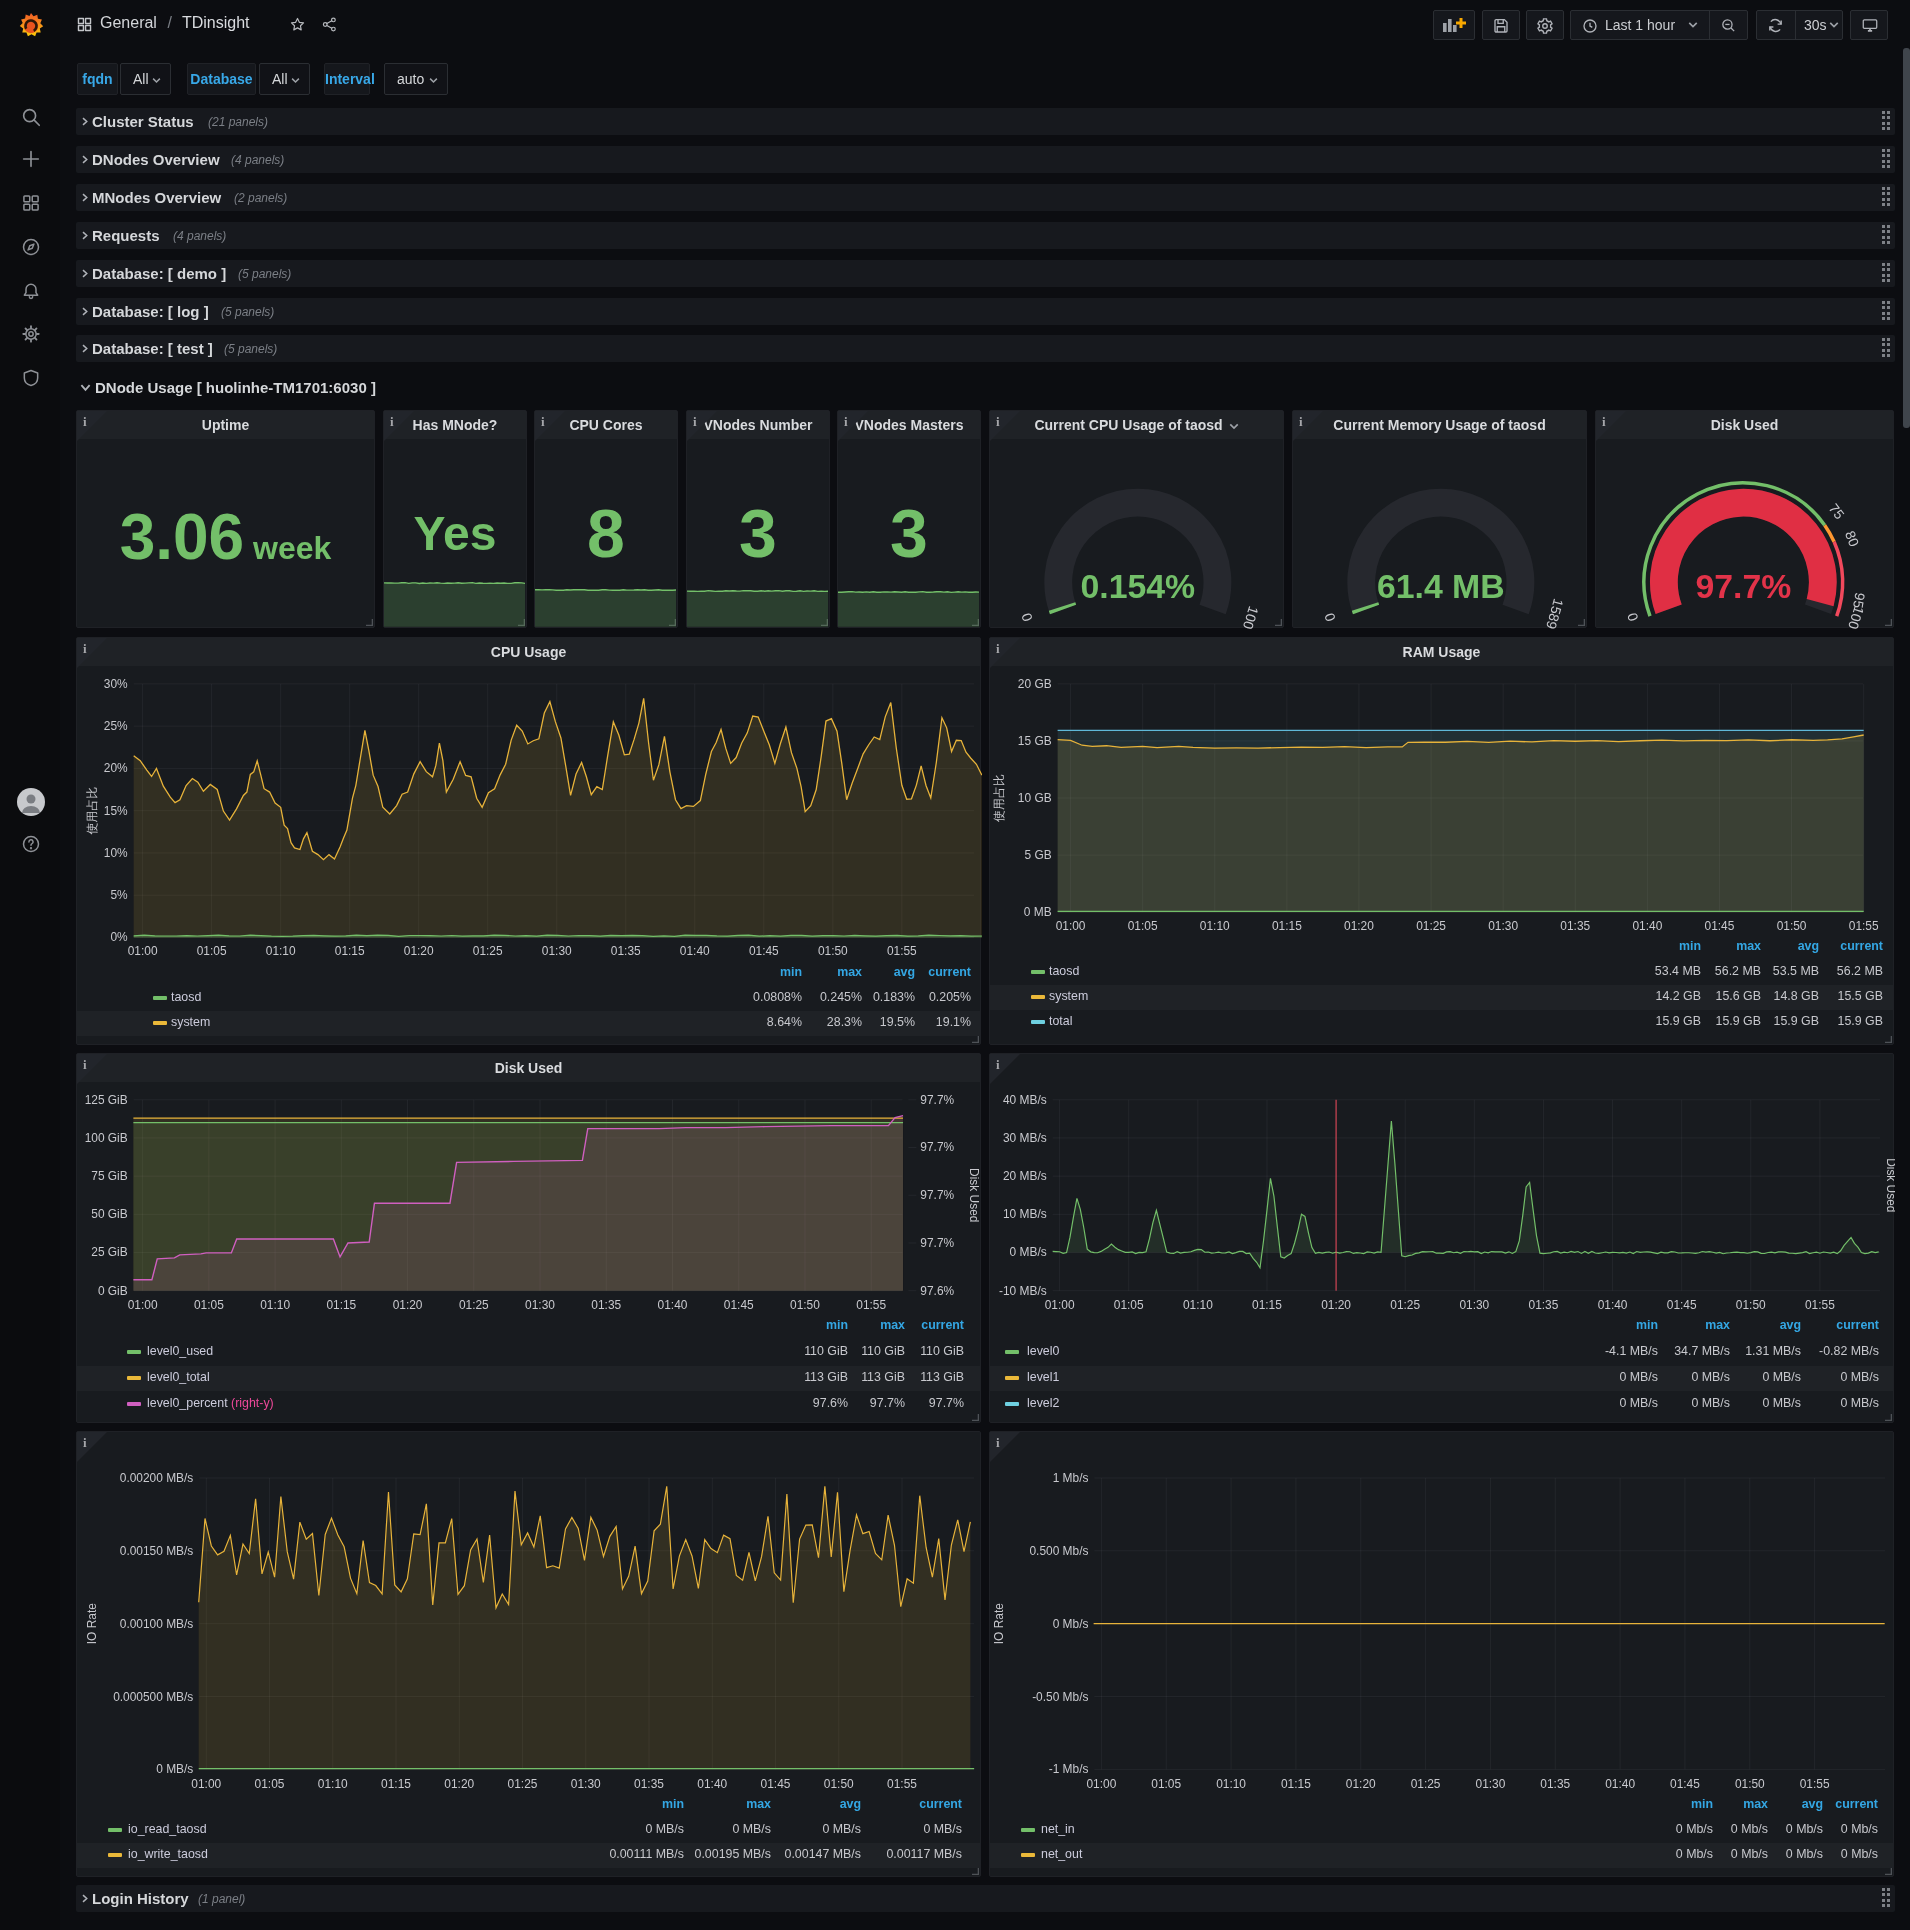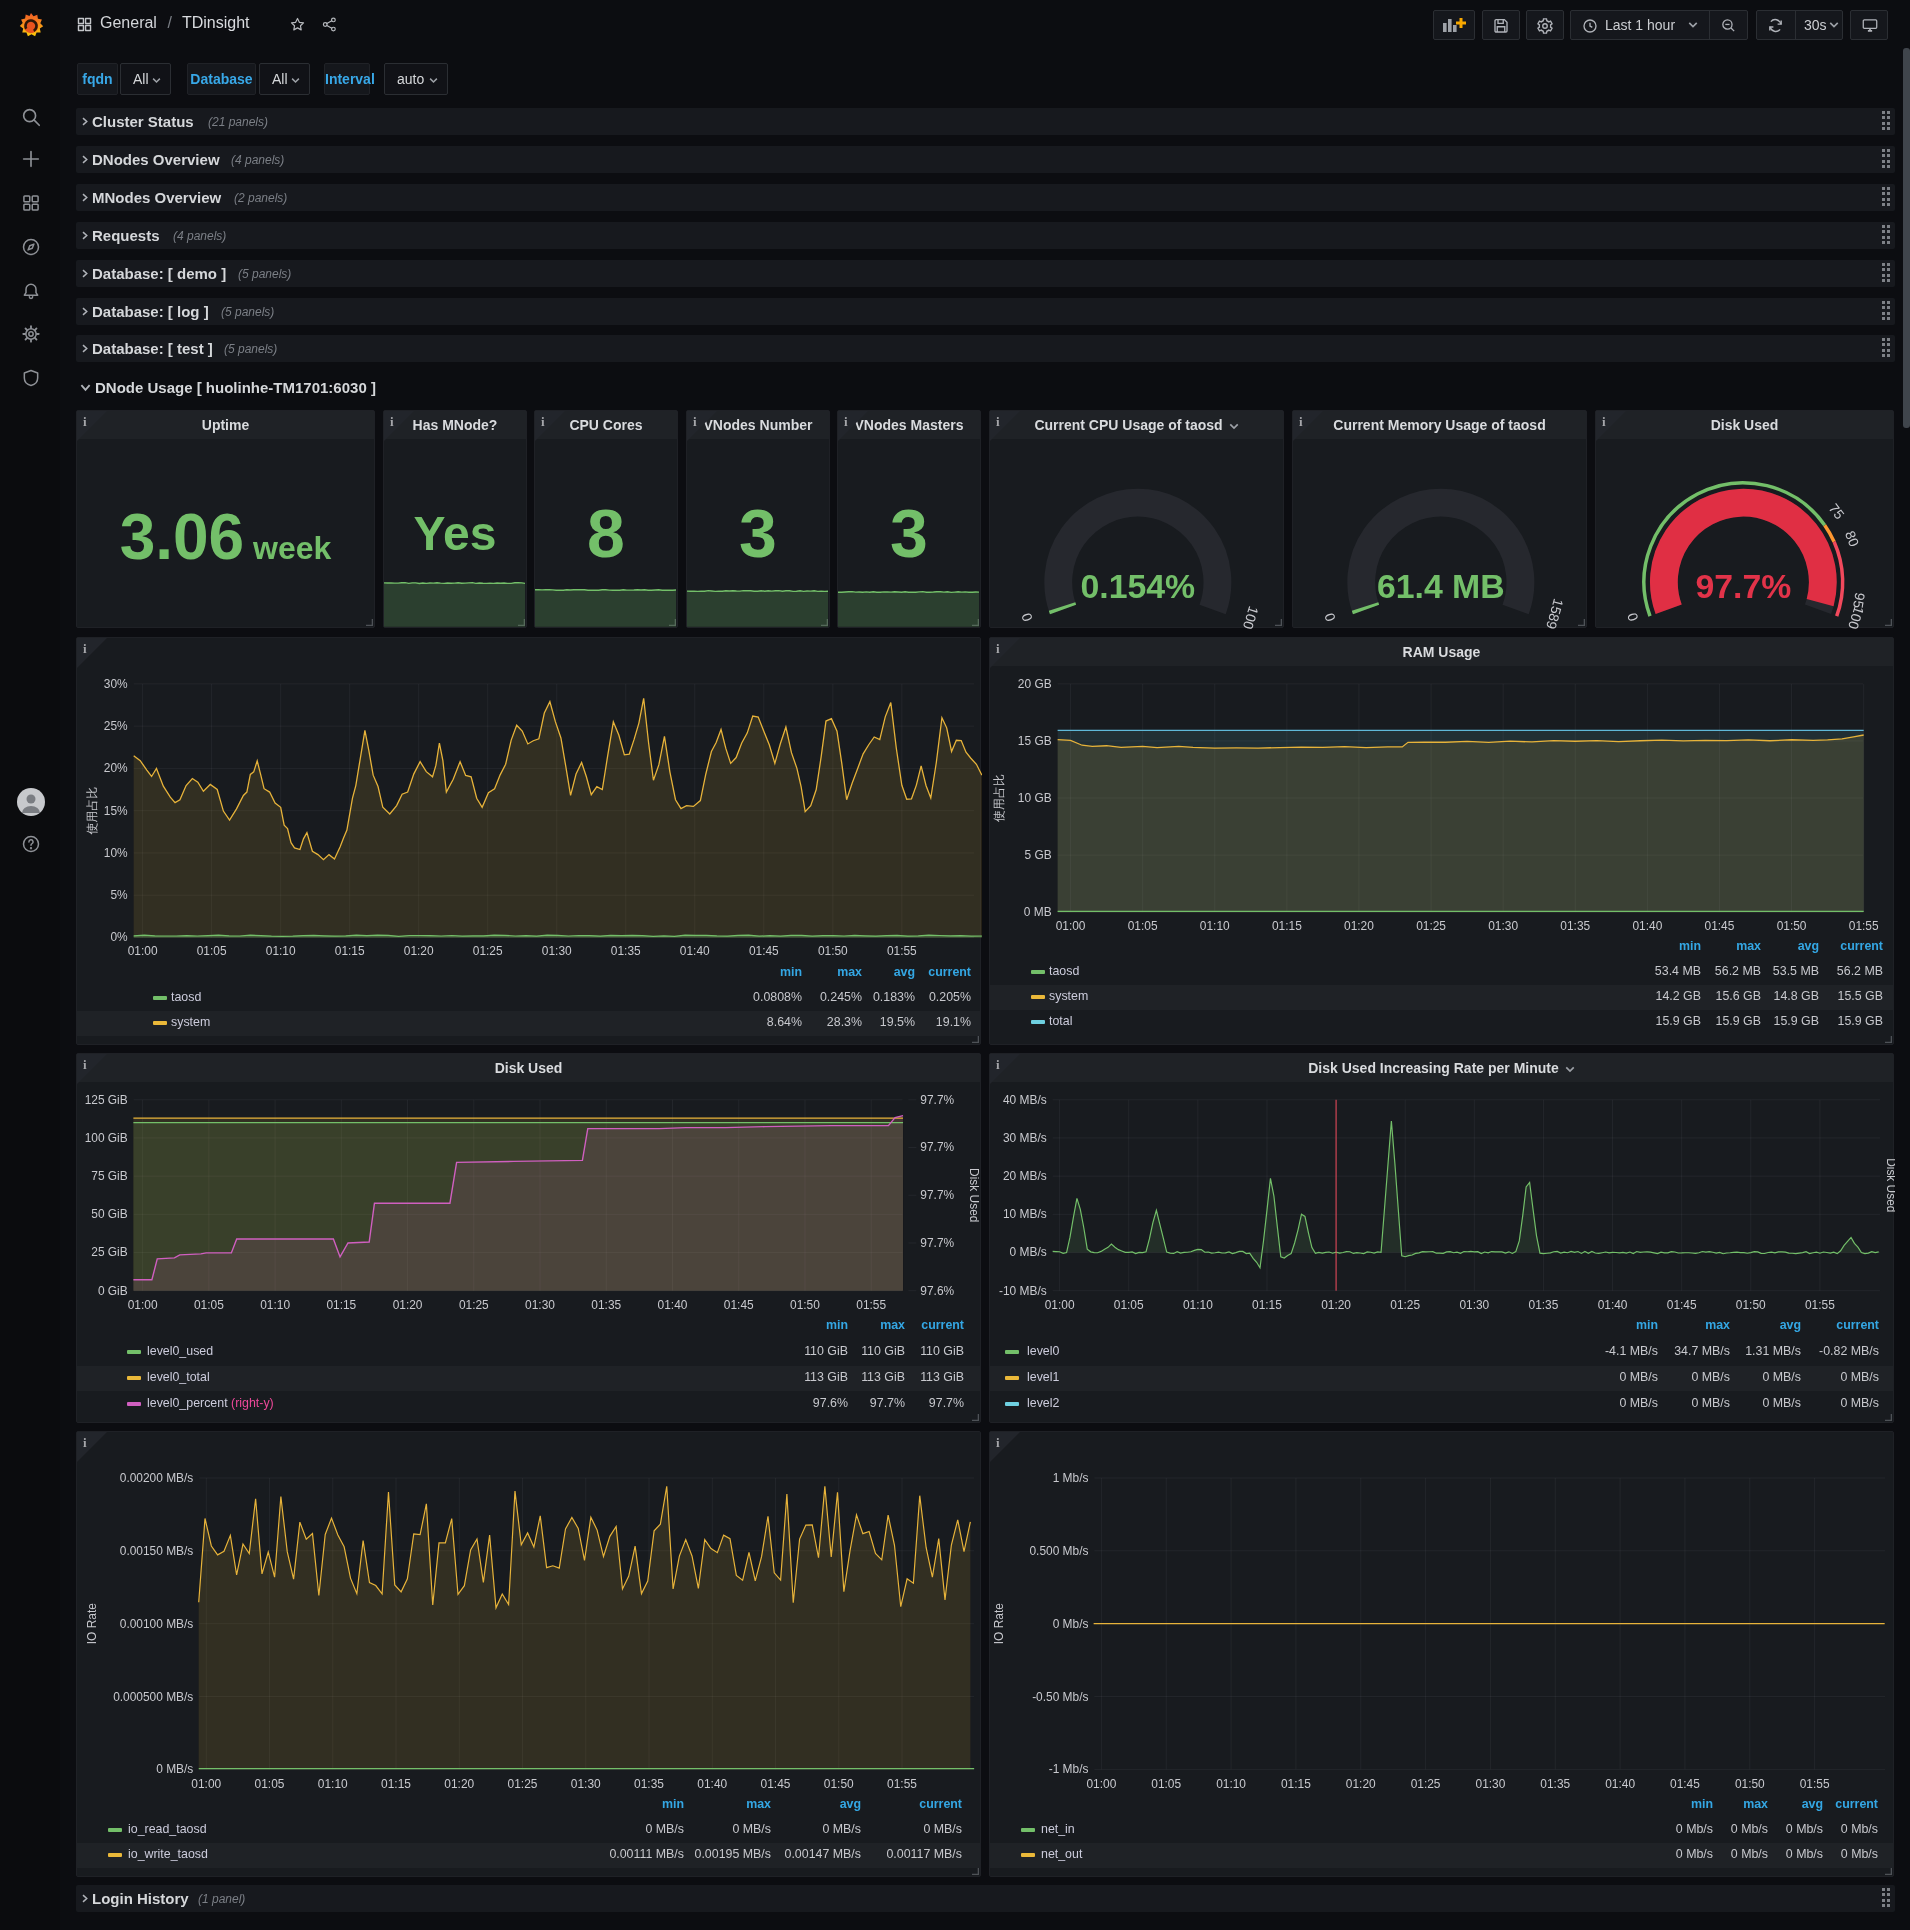--- a/index.html
+++ b/index.html
@@ -418,20 +418,21 @@
       <path d="M 239.69 103.33 A 100.00 100.00 0 0 1 242.30 178.20" stroke="#f2495c" stroke-width="3.5" fill="none"></path>
       <text x="41.5" y="177.7" transform="rotate(-107.5 41.5 177.7)" fill="#c8c9ce" font-size="14" text-anchor="middle">0</text>
       <text x="238.3" y="75.7" transform="rotate(52.8 238.3 75.7)" fill="#c8c9ce" font-size="14" text-anchor="middle">75</text>
       <text x="253.3" y="102.0" transform="rotate(68.2 253.3 102.0)" fill="#c8c9ce" font-size="14" text-anchor="middle">80</text>
       <text x="259.9" y="161.7" transform="rotate(99.0 259.9 161.7)" fill="#c8c9ce" font-size="14" text-anchor="middle">95</text>
       <text x="257.1" y="178.3" transform="rotate(107.5 257.1 178.3)" fill="#c8c9ce" font-size="14" text-anchor="middle">100</text>
       <text x="148.3" y="160" fill="#e23349" font-size="34" font-weight="bold" text-anchor="middle">97.7%</text>
     </svg>
   </div>
 <div class="panel" style="left:76px;top:637px;width:905px;height:408px;">
+    <div class="ptitle">CPU Usage</div>
     <div class="corner"></div>
     <div class="corner-i">i</div>
     <svg style="position:absolute;right:1px;bottom:1px" width="7" height="7" viewBox="0 0 7 7">
       <path d="M6.5 0 L6.5 6.5 L0 6.5" fill="none" stroke="#4e5257" stroke-width="1.6"></path>
     </svg>
     <svg class="abs" style="left:0;top:0" width="905" height="408" viewBox="0 0 910 410" font-family="Liberation Sans,sans-serif">
       <line x1="57.0" y1="301.0" x2="902.0" y2="301.0" stroke="rgba(204,204,220,0.065)"></line>
       <line x1="57.0" y1="258.5" x2="902.0" y2="258.5" stroke="rgba(204,204,220,0.065)"></line>
       <line x1="57.0" y1="216.0" x2="902.0" y2="216.0" stroke="rgba(204,204,220,0.065)"></line>
       <line x1="57.0" y1="173.5" x2="902.0" y2="173.5" stroke="rgba(204,204,220,0.065)"></line>
@@ -722,23 +723,20 @@
 <div class="legend-val" style="left:848px;top:1396px;width:0;">
     <span style="position:absolute;right:0;">97.6%</span>
   </div>
 <div class="legend-val" style="left:905px;top:1396px;width:0;">
     <span style="position:absolute;right:0;">97.7%</span>
   </div>
 <div class="legend-val" style="left:964px;top:1396px;width:0;">
     <span style="position:absolute;right:0;">97.7%</span>
   </div>
 <div class="panel" style="left:989px;top:1053px;width:905px;height:370px;">
-    <div class="ptitle">Disk Used Increasing Rate per Minute<svg style="margin-left:6px" width="10" height="7" viewBox="0 0 12 8" fill="none" stroke="#9da1a7" stroke-width="2">
-        <path d="M1.5 1.5 6 6l4.5-4.5"></path>
-      </svg></div>
     <div class="corner"></div>
     <div class="corner-i">i</div>
     <svg style="position:absolute;right:1px;bottom:1px" width="7" height="7" viewBox="0 0 7 7">
       <path d="M6.5 0 L6.5 6.5 L0 6.5" fill="none" stroke="#4e5257" stroke-width="1.6"></path>
     </svg>
     <svg class="abs" style="left:0;top:0" width="905" height="370" viewBox="0 0 910 372" font-family="Liberation Sans,sans-serif">
       <line x1="63.0" y1="238.0" x2="895.0" y2="238.0" stroke="rgba(204,204,220,0.065)"></line>
       <line x1="63.0" y1="199.6" x2="895.0" y2="199.6" stroke="rgba(204,204,220,0.065)"></line>
       <line x1="63.0" y1="161.2" x2="895.0" y2="161.2" stroke="rgba(204,204,220,0.065)"></line>
       <line x1="63.0" y1="122.8" x2="895.0" y2="122.8" stroke="rgba(204,204,220,0.065)"></line>

